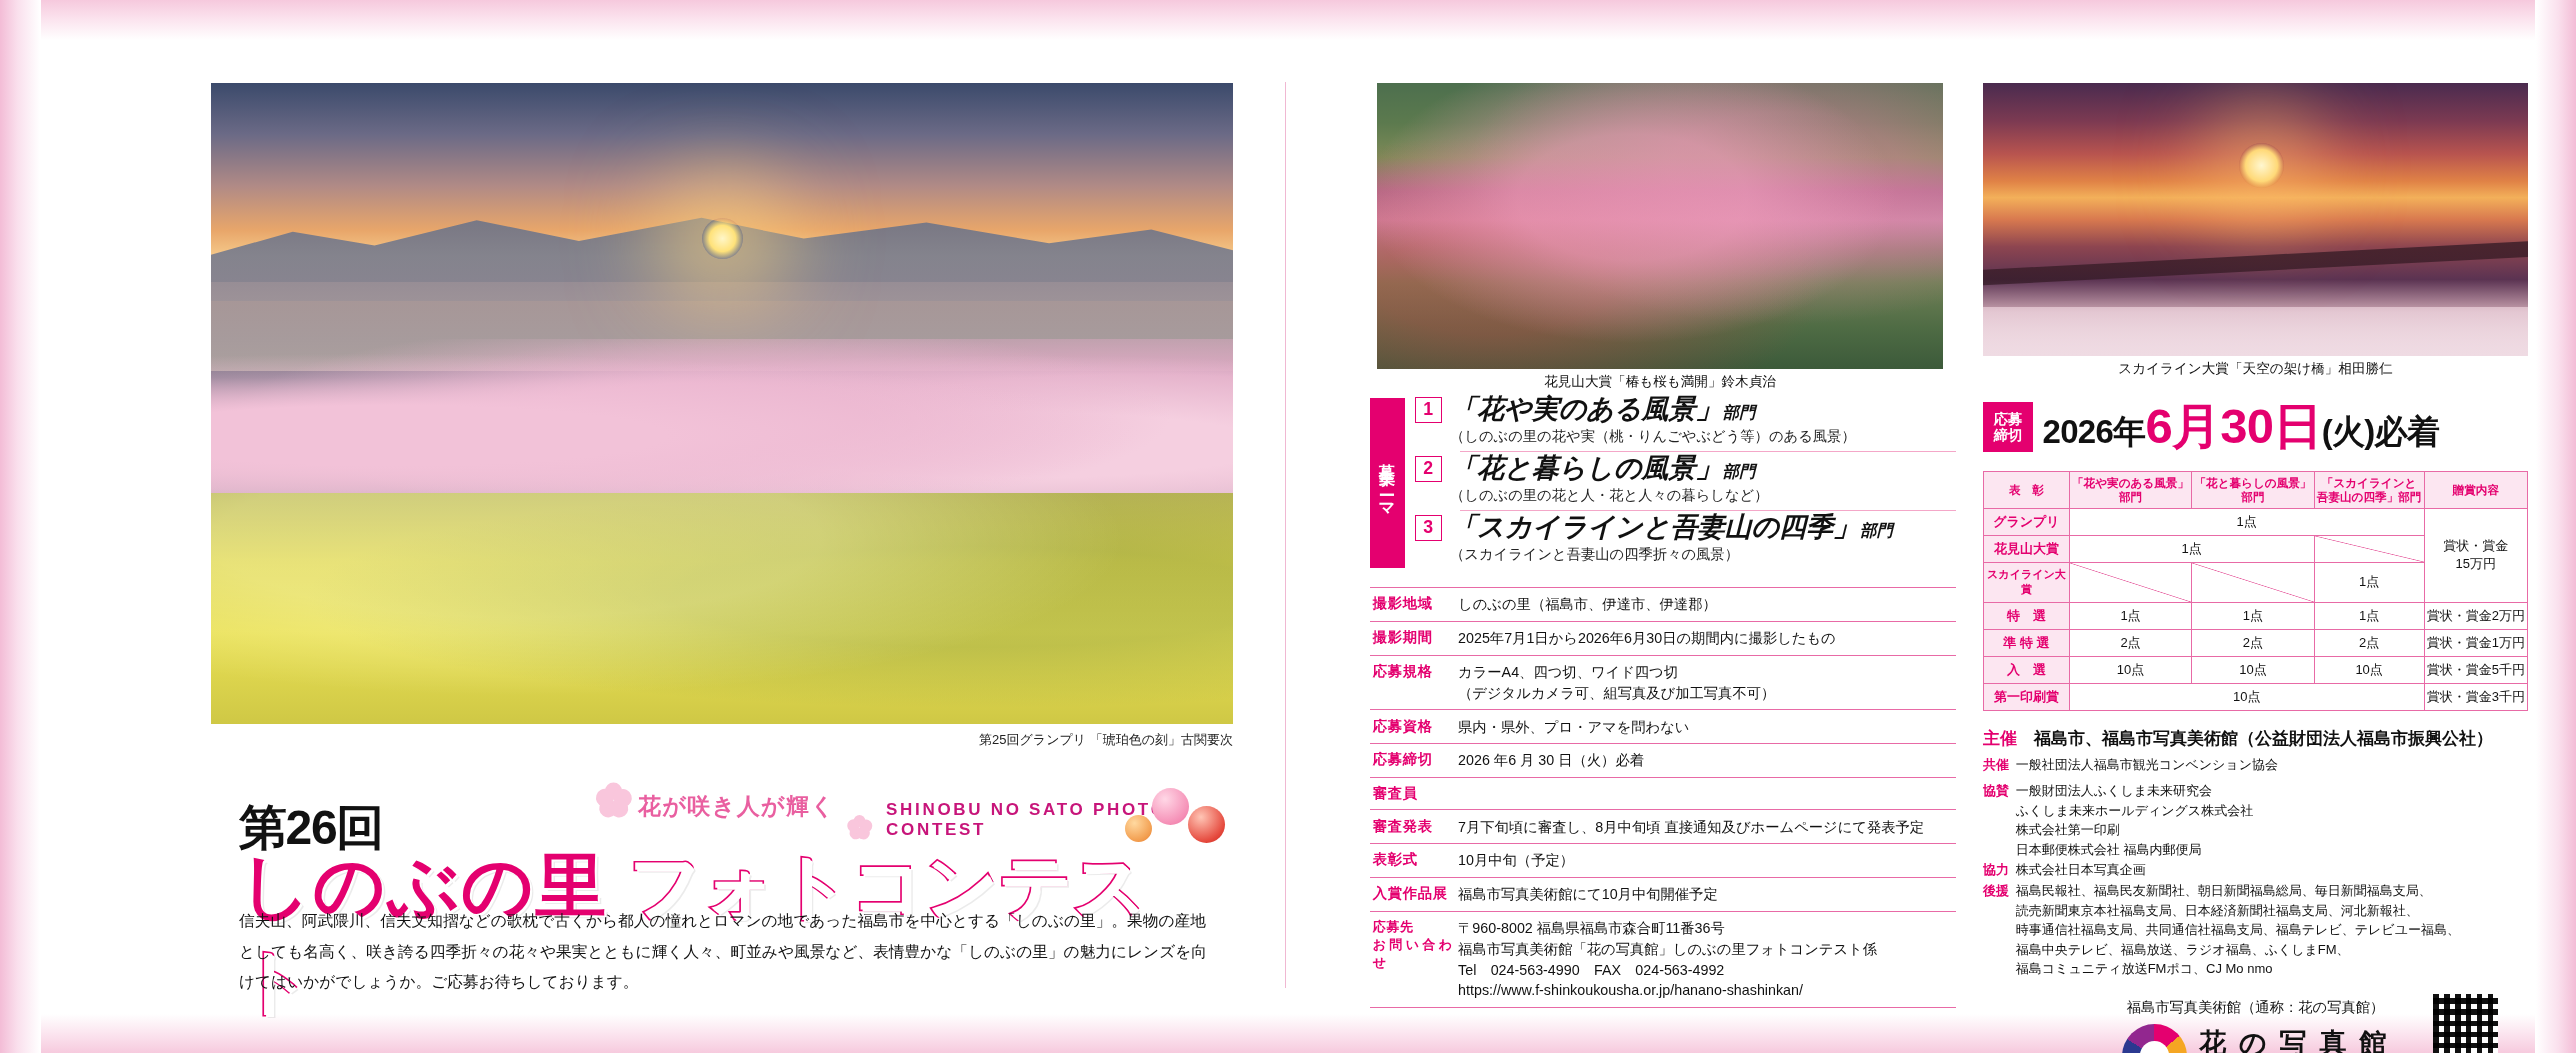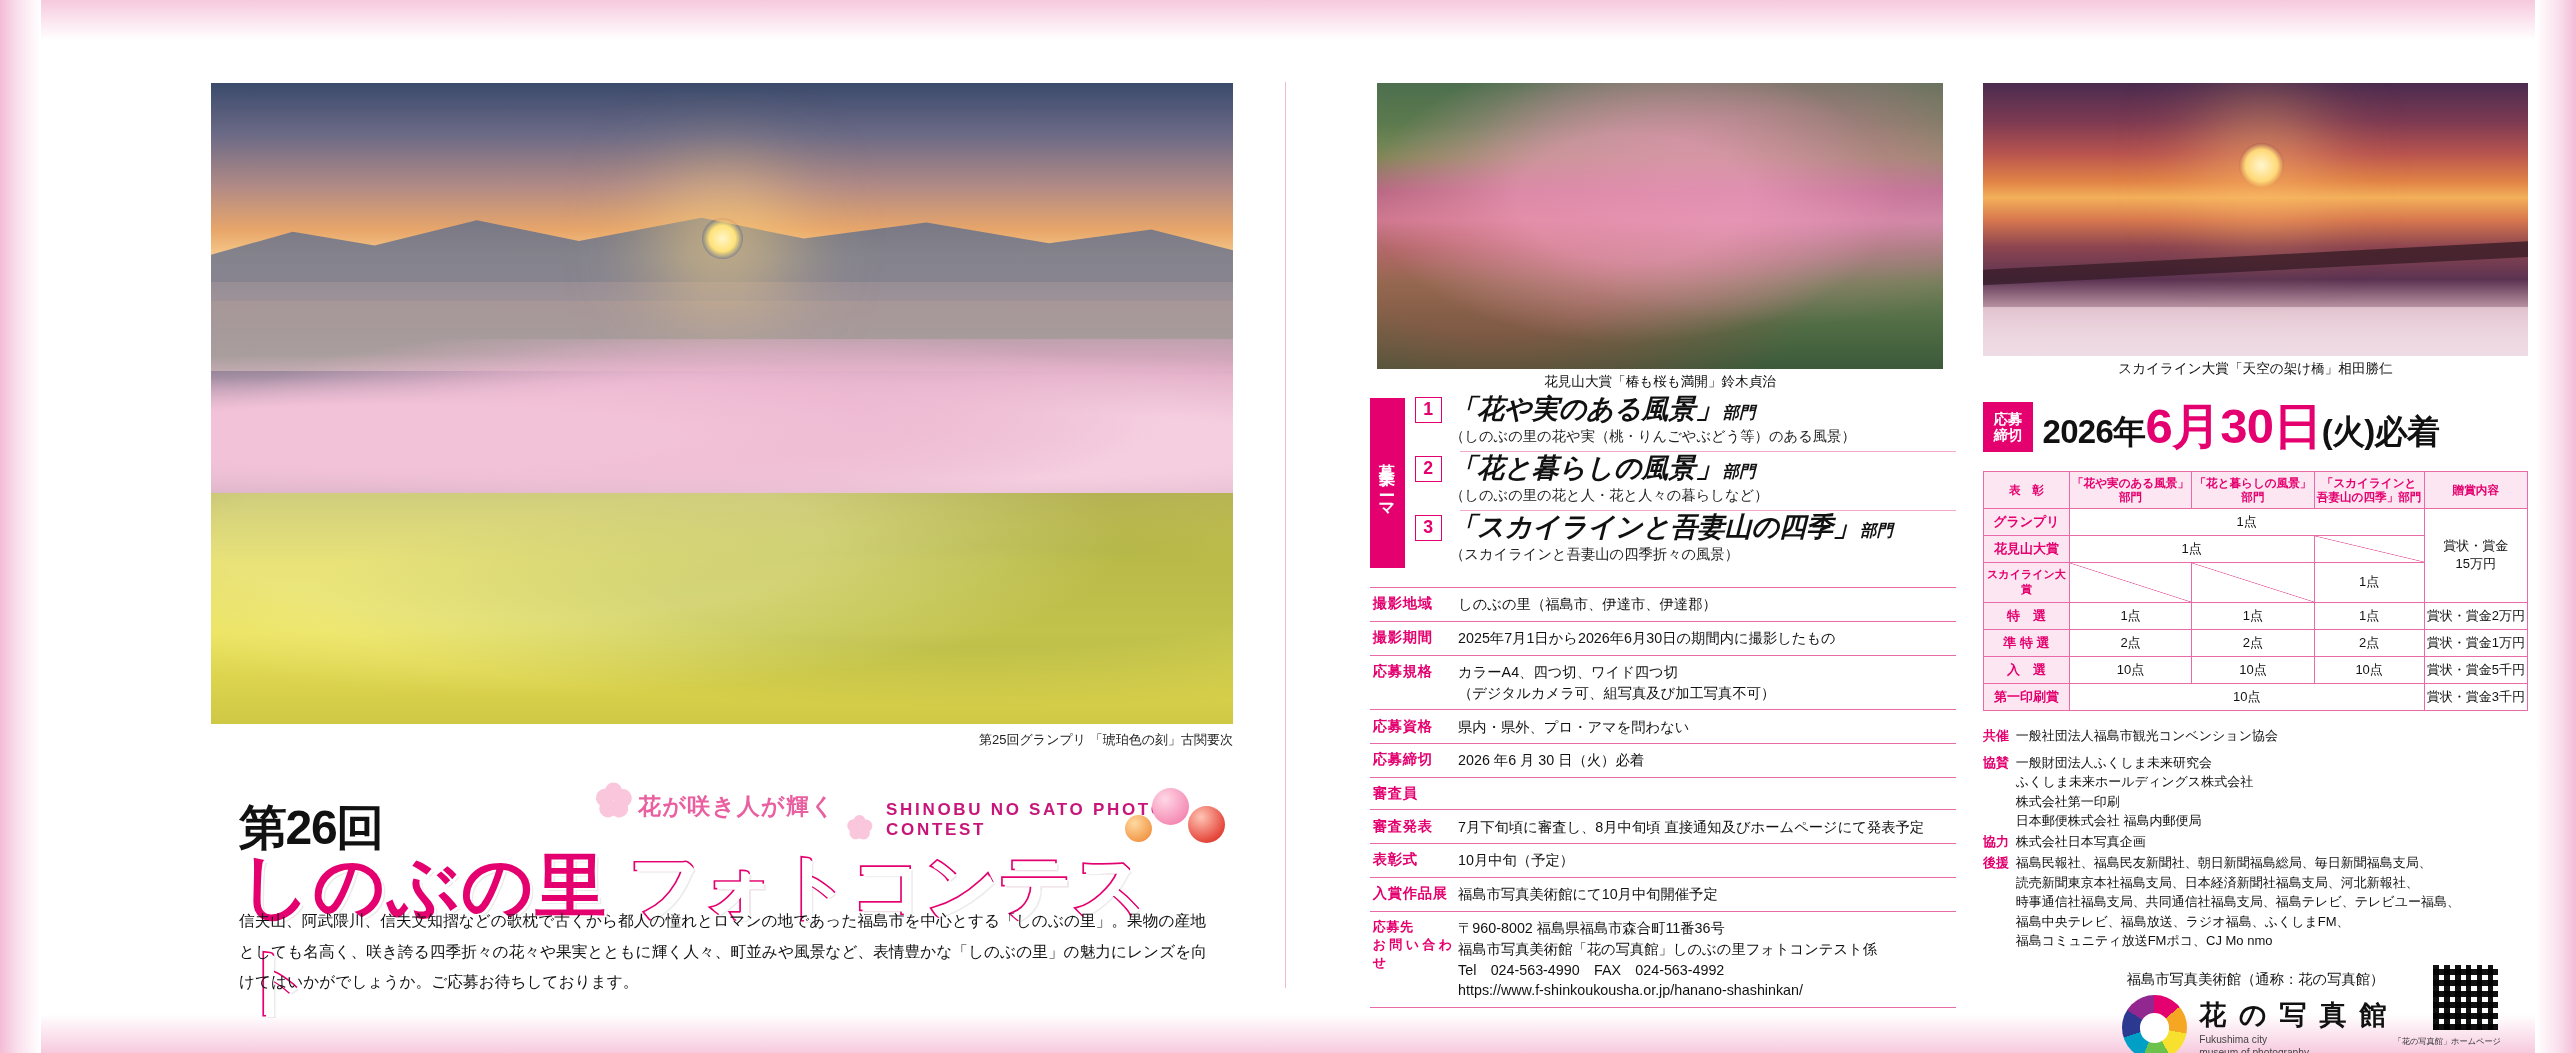--- a/index.html
+++ b/index.html
@@ -395,20 +395,21 @@
         </tr>
         <tr>
           <td class="lbl">第一印刷賞</td>
           <td colspan="3">10点</td>
           <td>賞状・賞金3千円</td>
         </tr>
       </tbody>
         </table>
 
       <div class="orgs">
+        <div class="hl"><span class="k">主催</span>　<span>福島市、福島市写真美術館（公益財団法人福島市振興公社）</span></div>
         <div style="display:flex;gap:6.8px;margin-top:2.7px">
             <span class="k">共催</span>
             <span style="white-space:pre-line">一般社団法人福島市観光コンベンション協会</span>
           </div>
         <div style="display:flex;gap:6.8px;margin-top:7px">
             <span class="k">協賛</span>
             <span style="white-space:pre-line">一般財団法人ふくしま未来研究会
 ふくしま未来ホールディングス株式会社
 株式会社第一印刷
 日本郵便株式会社 福島内郵便局</span>

